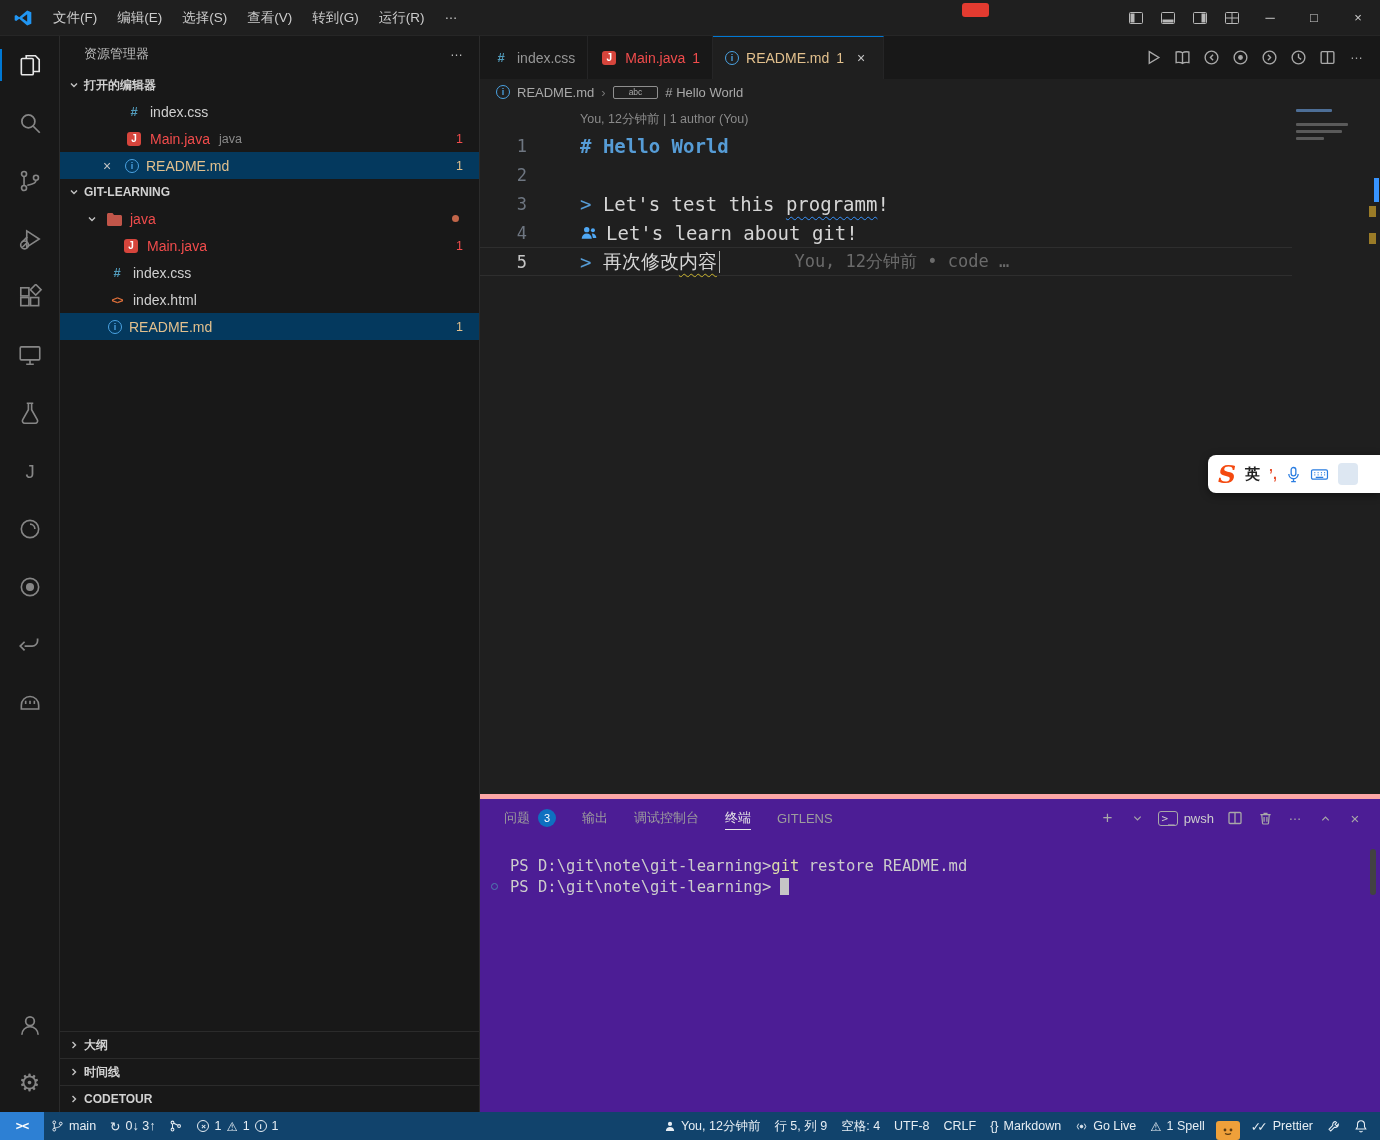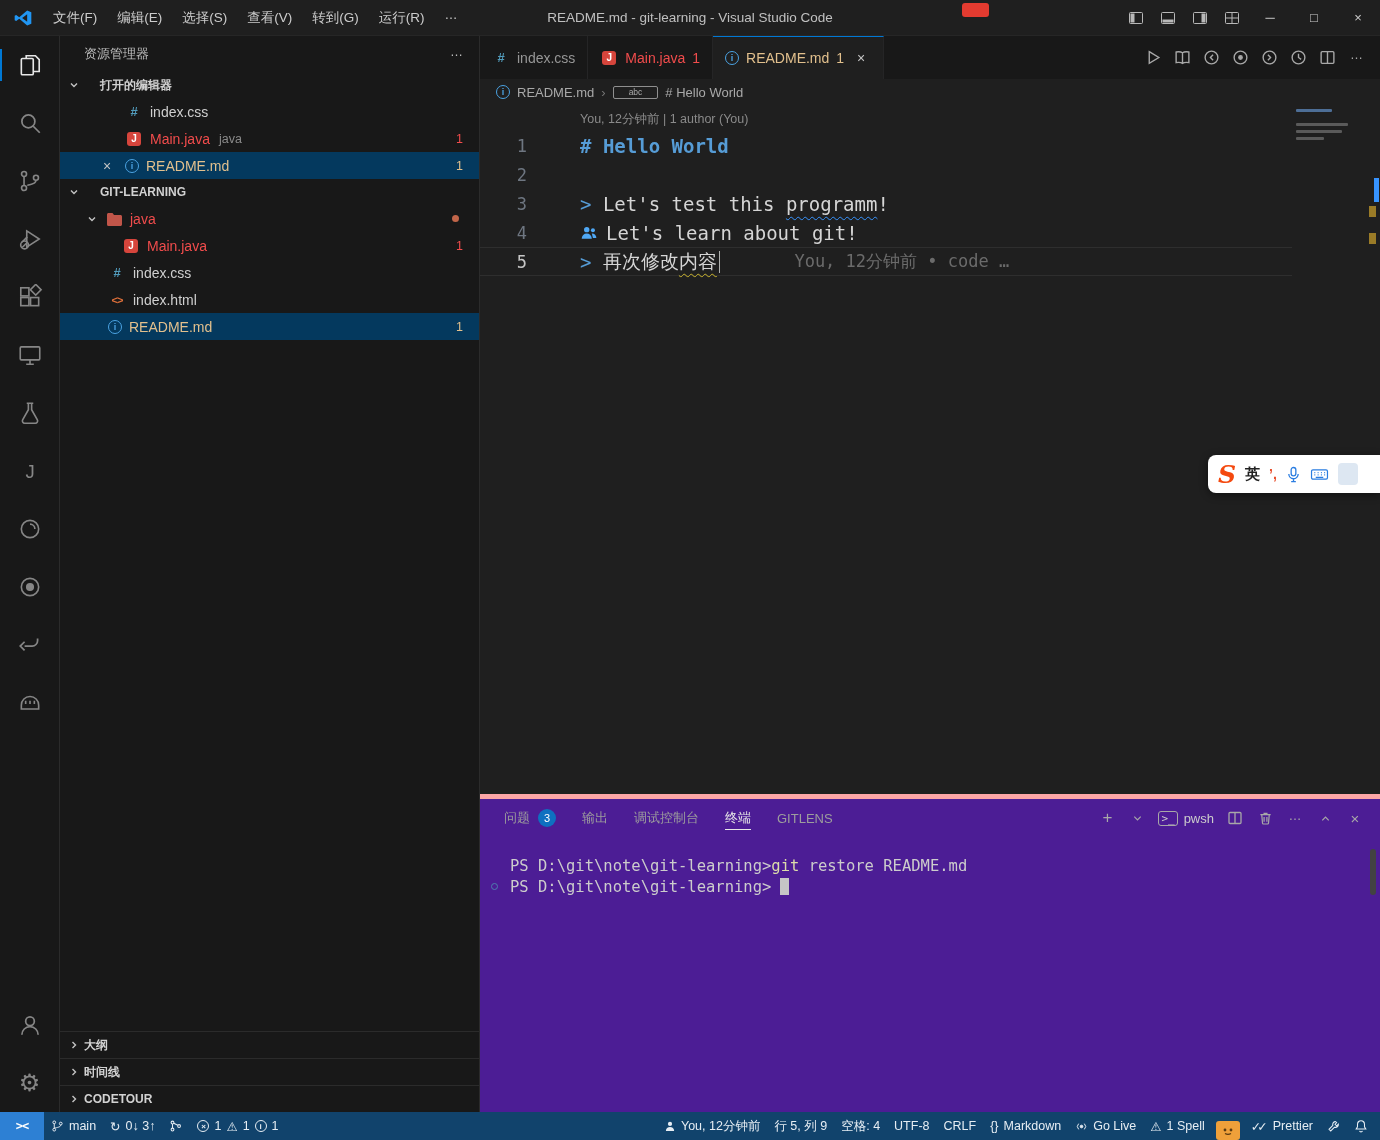--- a/index.html
+++ b/index.html
@@ -24,21 +24,21 @@
 .activitybar{width:60px;background:#181818;border-right:1px solid #2b2b2b;display:flex;flex-direction:column;flex:none}
 .ab-item{height:58px;display:flex;align-items:center;justify-content:center;color:#868686;position:relative}
 .ab-item.active{color:#e7e7e7}
 .ab-item.active::before{content:"";position:absolute;left:0;top:13px;bottom:13px;width:2px;background:#0078d4}
 .ab-bottom{margin-top:auto}
 .gear{font-size:24px;line-height:1}
 
 .sidebar{width:420px;background:#181818;border-right:1px solid #2b2b2b;display:flex;flex-direction:column;flex:none}
 .sb-header{height:36px;display:flex;align-items:center;padding:0 16px 0 24px;color:#bcbcbc;font-size:13px;flex:none}
 .sb-more{margin-left:auto;color:#bcbcbc;transform:translateY(-3px)}
-.sec-h{height:26px;display:flex;align-items:center;font-weight:700;font-size:12px;color:#d2d2d2;padding-left:8px;gap:20px}
+.sec-h{height:26px;display:flex;align-items:center;font-weight:700;font-size:12px;color:#d2d2d2;padding-left:8px;gap:4px}
 .chev{color:#c3c3c3;flex:none}
 .rot-r{transform:rotate(-90deg)}
 .oe-row,.tr-row{height:27px;display:flex;align-items:center;font-size:14px;position:relative;gap:7px;color:#cfcfcf}
 .oe-row{padding-left:36px}
 .slot{width:22px;display:flex;justify-content:center;flex:none;color:#c5c5c5;font-size:14px}
 .sel{background:#04395e}
 .fico{width:18px;display:flex;justify-content:center;flex:none}
 .ic-css{color:#519aba;font-weight:700;font-size:13px}
 .jbox{background:#d6453c;color:#fff;width:14px;height:14px;border-radius:3px;font-size:10px;font-weight:700;display:flex;align-items:center;justify-content:center}
 .iinfo{width:14px;height:14px;border:1px solid #4ba3e3;border-radius:50%;color:#4ba3e3;font-size:9px;font-weight:700;display:flex;align-items:center;justify-content:center;flex:none}
@@ -133,21 +133,20 @@
       </svg>
     <nav class="menu">
       <span class="menu-item">文件(F)</span>
       <span class="menu-item">编辑(E)</span>
       <span class="menu-item">选择(S)</span>
       <span class="menu-item">查看(V)</span>
       <span class="menu-item">转到(G)</span>
       <span class="menu-item">运行(R)</span>
       <span class="menu-more">…</span>
     </nav>
-    <div class="tb-title">README.md - git-learning - Visual Studio Code</div>
     <div class="rec"></div>
     <div class="tb-right">
       <span class="lay-ic">
           <svg width="16" height="16" viewBox="0 0 16 16">
             <rect x="1.5" y="2.5" width="13" height="11" rx="1" fill="none" stroke="currentColor"></rect>
             <rect x="2.5" y="3.5" width="4" height="9" fill="currentColor"></rect>
           </svg>
         </span>
       <span class="lay-ic">
           <svg width="16" height="16" viewBox="0 0 16 16">

